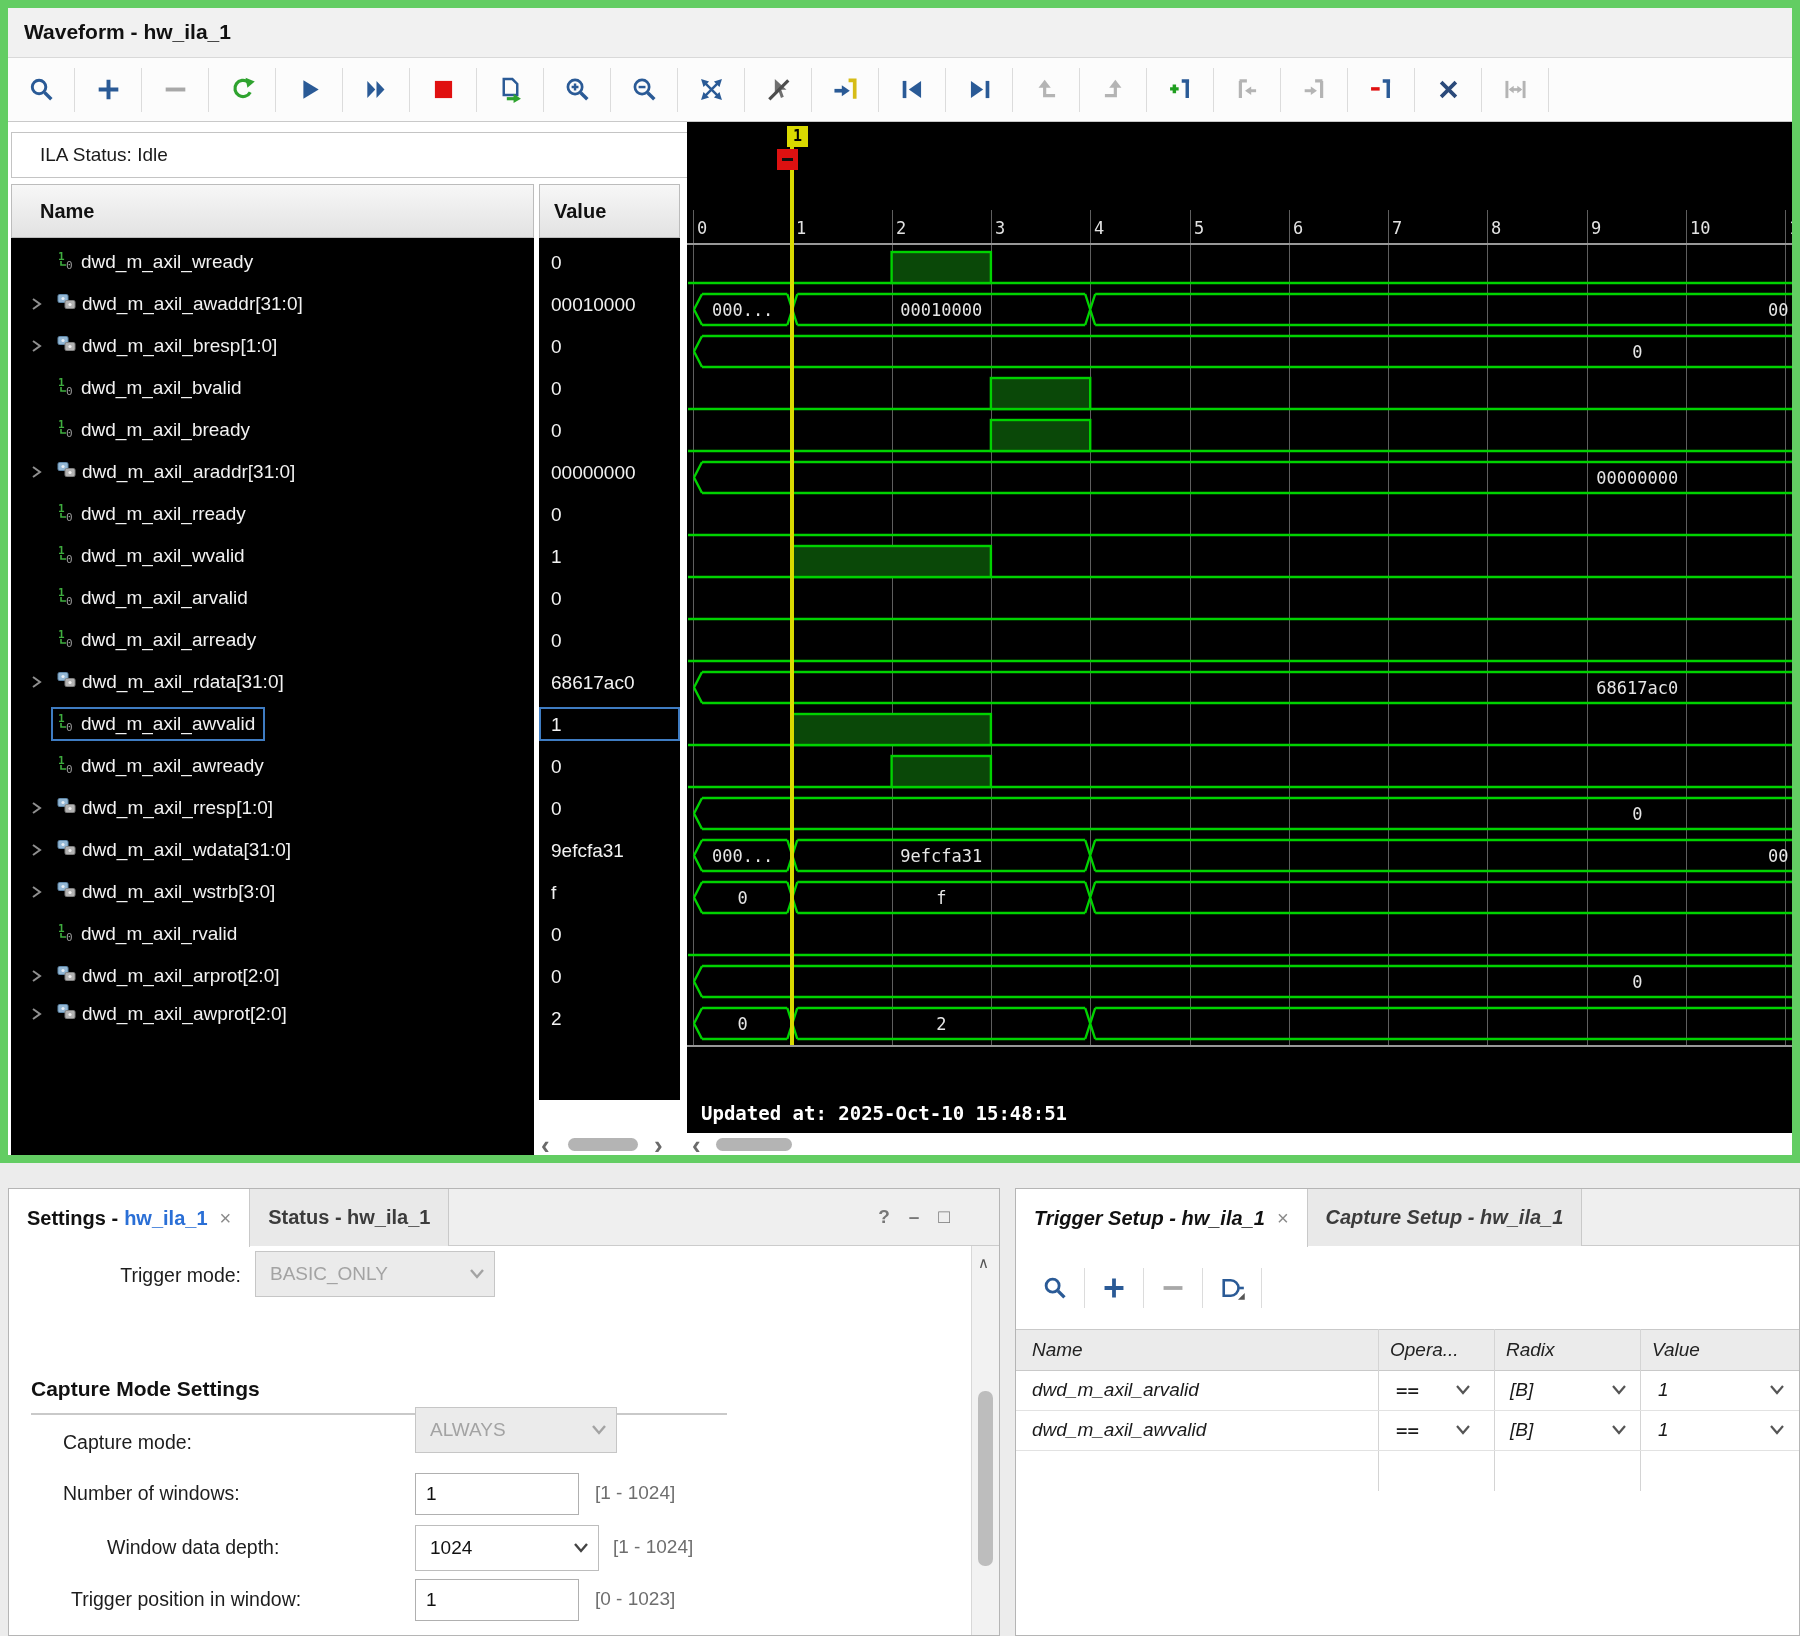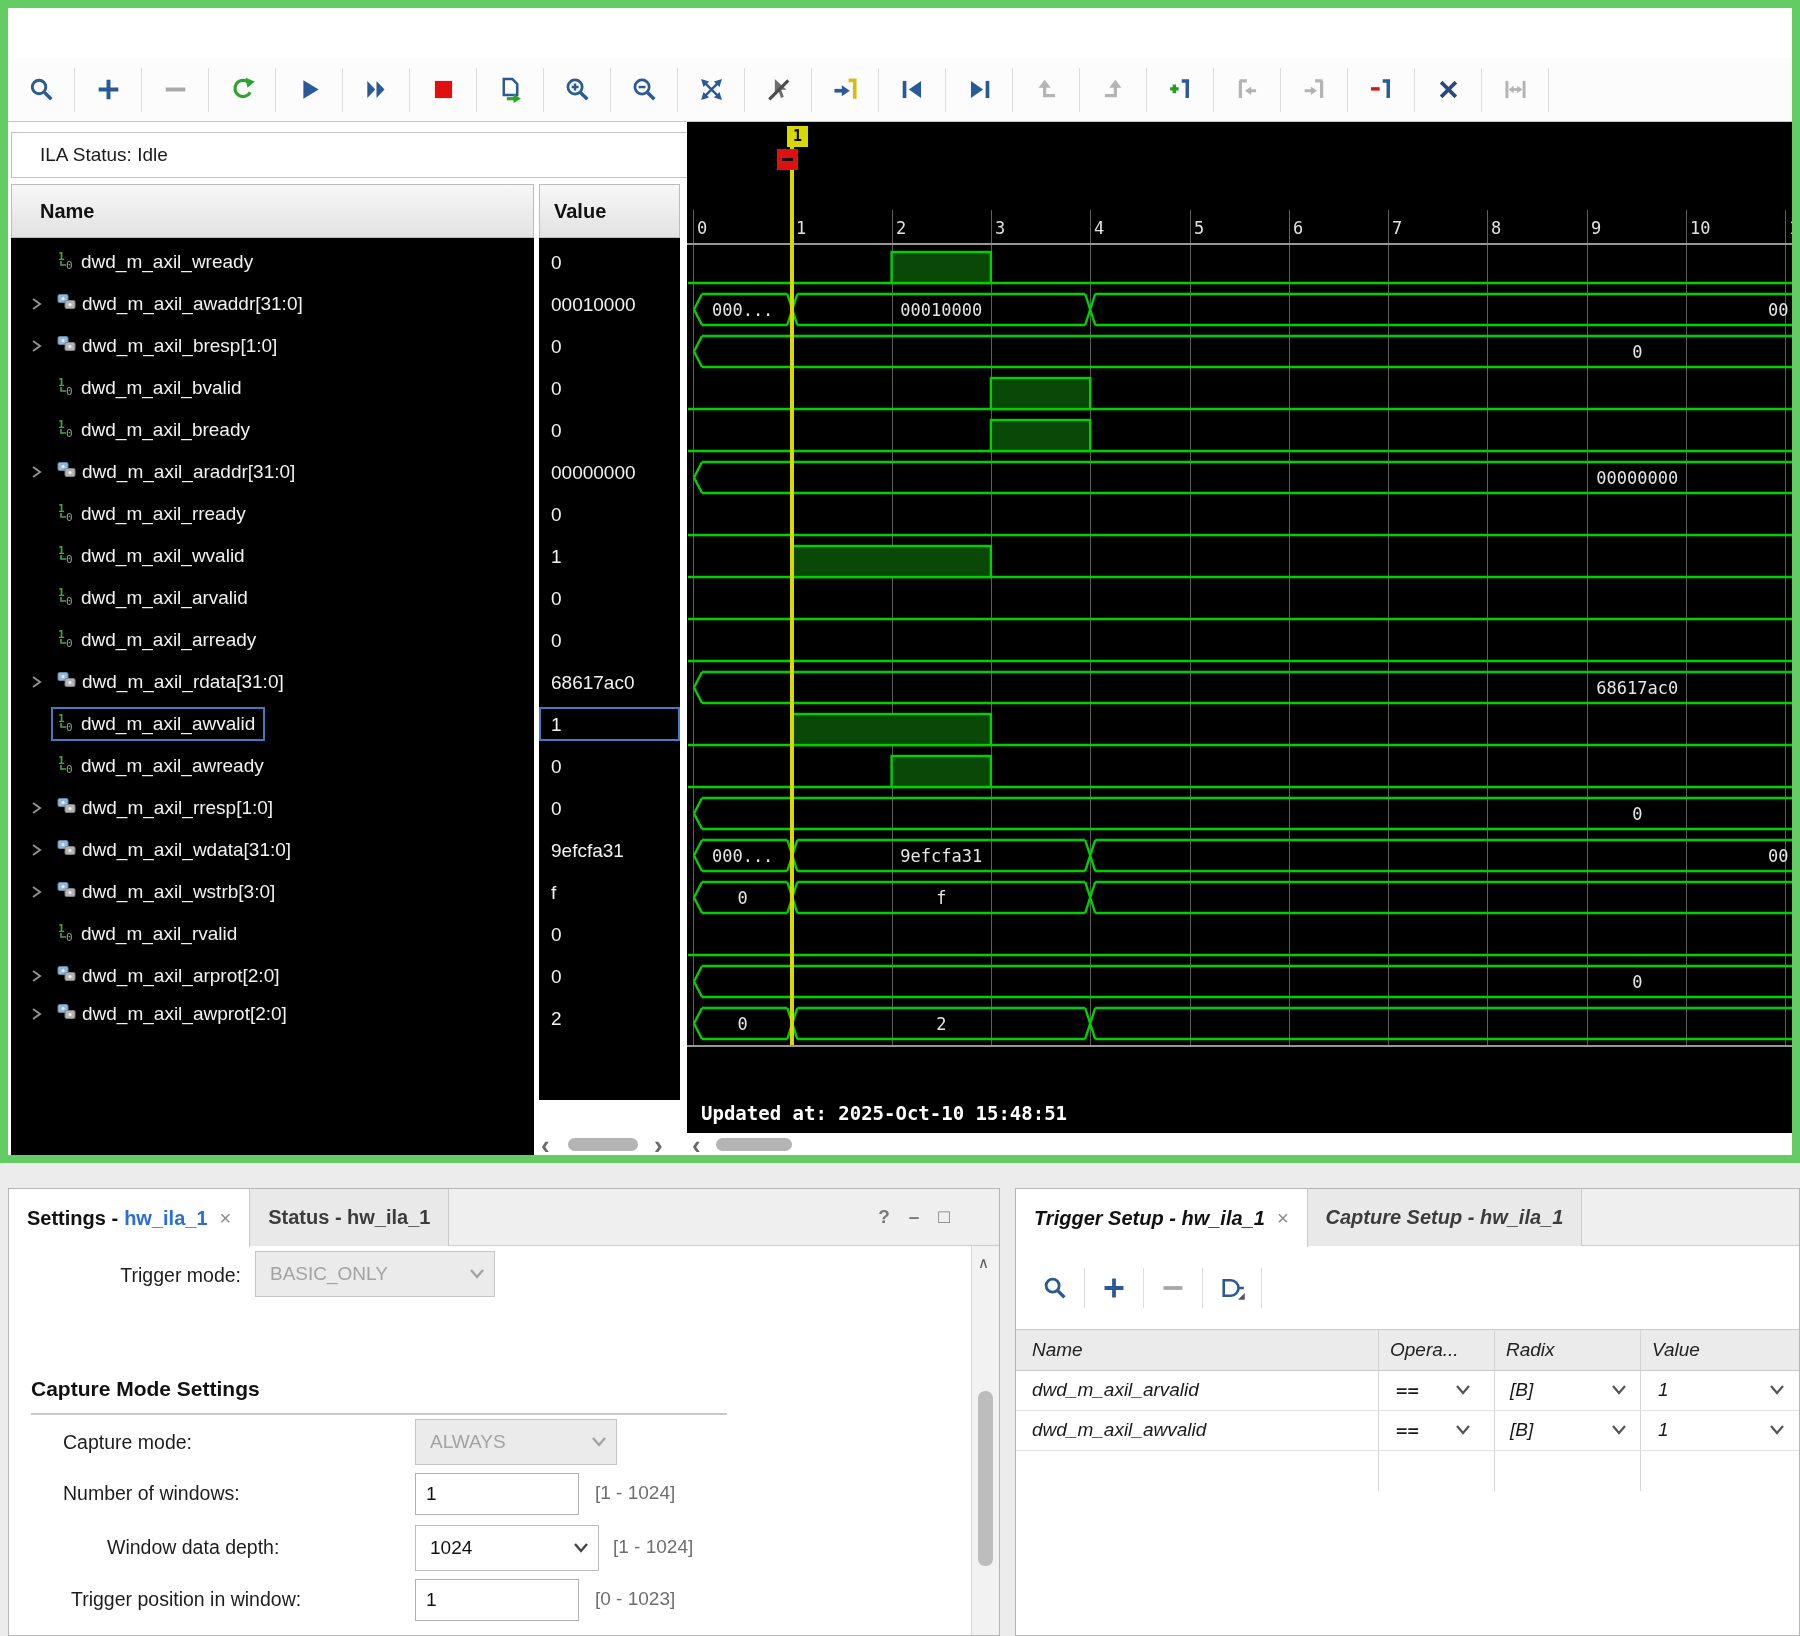--- a/index.html
+++ b/index.html
@@ -99,20 +99,23 @@
   .trow { position:absolute; left:0; width:783px; height:40px; border-bottom:1px solid #e2e2e2;
     font-size:19px; color:#1a1a1a; }
   .trow span { position:absolute; top:8px; }
   .colsep { position:absolute; top:140px; width:1px; height:162px; background:#d4d4d4; }
   .cellchev { position:absolute; top:12px; }
 </style>
 </head>
 <body>
 
 <div id="wavewin">
+  <div id="titlebar">
+    <span class="t">Waveform - hw_ila_1</span>
+  </div>
   <div id="maintoolbar">
       <div class="tbtn">
         <svg width="27" height="27" viewBox="0 0 22 22">
           <circle cx="9" cy="9" r="5.5" fill="none" stroke="#2a5a96" stroke-width="2.4"></circle>
           <line x1="13.5" y1="13.5" x2="19" y2="19" stroke="#2a5a96" stroke-width="2.8"></line>
         </svg>
       </div>
       <div class="tsep"></div>
       <div class="tbtn">
         <svg width="27" height="27" viewBox="0 0 22 22">
@@ -740,21 +743,21 @@
     <span class="v" style="color:#a3a3a3;">BASIC_ONLY</span>
     <svg width="18" height="14" viewBox="0 0 18 14">
         <polyline points="3,3 9,10 15,3" fill="none" stroke="#a3a3a3" stroke-width="2.4"></polyline>
       </svg>
   </div>
 
   <div class="section" style="left:22px; top:188px;">Capture Mode Settings</div>
   <div class="hr" style="left:22px; top:224px; width:696px;"></div>
 
   <div class="flabel" style="left:54px; top:242px;">Capture mode:</div>
-  <div class="dd disabled" style="left:406px; top:230px; width:202px; height:46px;">
+  <div class="dd disabled" style="left:406px; top:218px; width:202px; height:46px;">
     <span class="v" style="color:#a3a3a3;">ALWAYS</span>
     <svg width="18" height="14" viewBox="0 0 18 14">
         <polyline points="3,3 9,10 15,3" fill="none" stroke="#a3a3a3" stroke-width="2.4"></polyline>
       </svg>
   </div>
 
   <div class="flabel" style="left:54px; top:293px;">Number of windows:</div>
   <div class="tinput" style="left:406px; top:284px; width:164px; height:42px; line-height:40px;"><span>1</span></div>
   <div class="hint" style="left:586px; top:293px;">[1 - 1024]</div>
 

